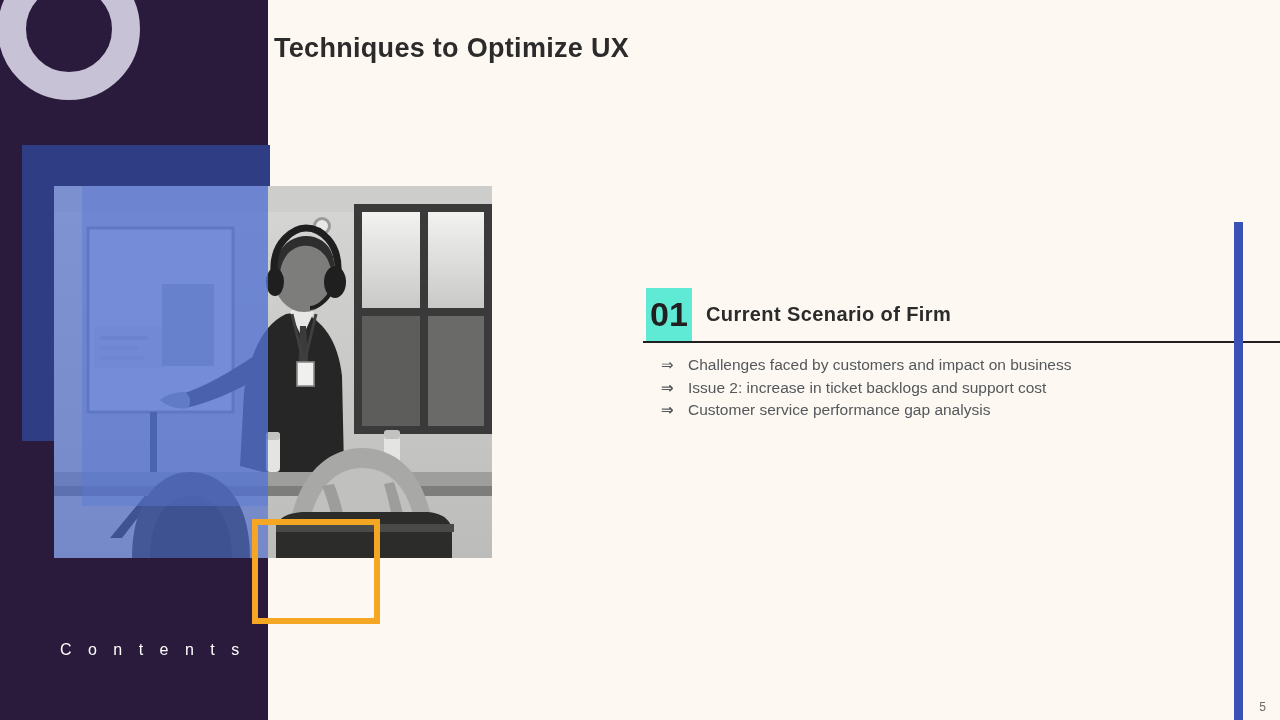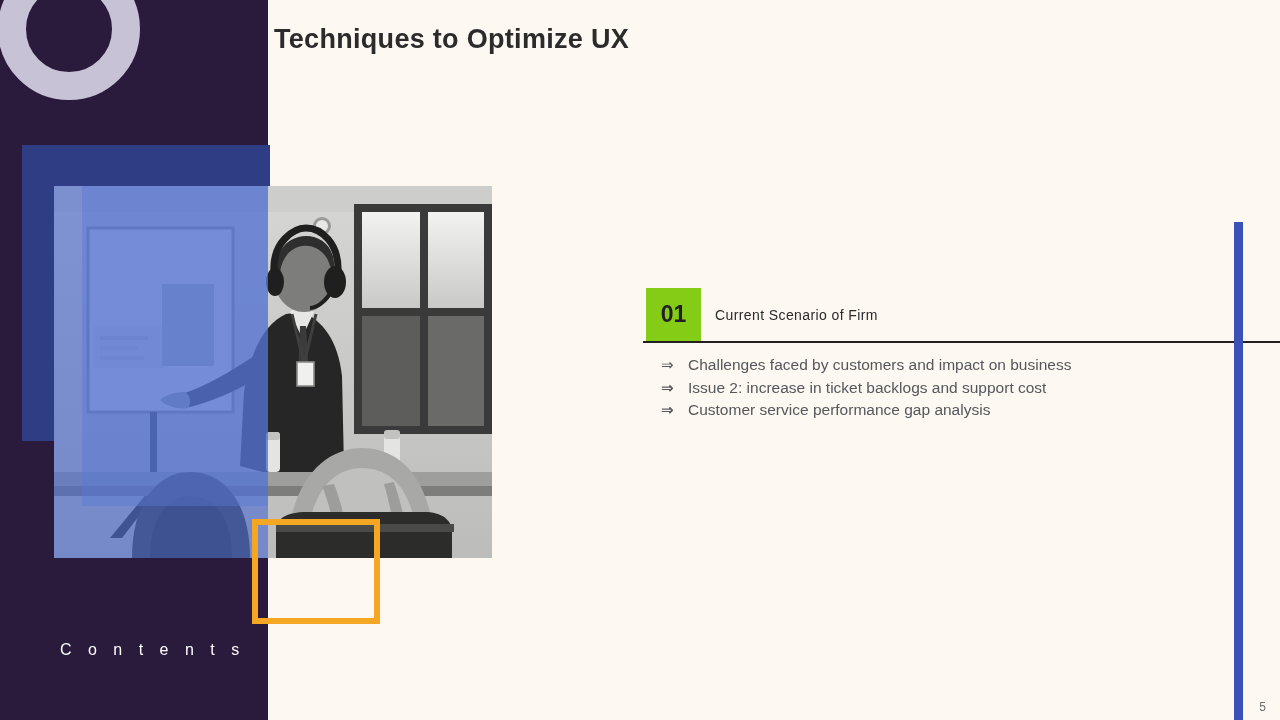--- a/index.html
+++ b/index.html
@@ -48,38 +48,38 @@
     position:absolute; left:82px; top:186px; width:186px; height:320px;
     background:rgba(120,145,215,0.45); z-index:4;
   }
   .orange-square{
     position:absolute; left:252px; top:519px; width:128px; height:105px;
     border:6px solid #F5A623; background:transparent; z-index:5;
   }
 
   
   .slide-title{
-    position:absolute; left:274px; top:24px;
+    position:absolute; left:274px; top:33px;
     font-size:27px; font-weight:bold; color:#2B2B2B;
     letter-spacing:0.3px; z-index:6;
   }
 
   
   .content-block{
     position:absolute; left:646px; top:288px; width:620px; z-index:6;
   }
   .head-row{ display:flex; align-items:stretch; }
   .num-badge{
-    width:55px; height:53px; background:#84cc16;
+    width:46px; height:53px; background:#5eead4;
     display:flex; align-items:center; justify-content:center;
-    font-size:23px; font-weight:bold; color:#231f20;
+    font-size:34px; font-weight:bold; color:#231f20;
   }
   .sec-title{
     display:flex; align-items:center; padding-left:14px;
-    font-size:14px; font-weight:normal; color:#2B2B2B; letter-spacing:0.4px;
+    font-size:20px; font-weight:bold; color:#2B2B2B; letter-spacing:0.4px;
   }
   .rule{
     position:absolute; left:643px; top:341px; width:637px; height:1.6px;
     background:#231f20; z-index:7;
   }
   .bullets{ margin-top:13px; padding-left:42px; list-style:none; }
   .bullets li{
     position:relative; font-size:15.5px; color:#54585C;
     line-height:22.5px; white-space:nowrap;
   }

